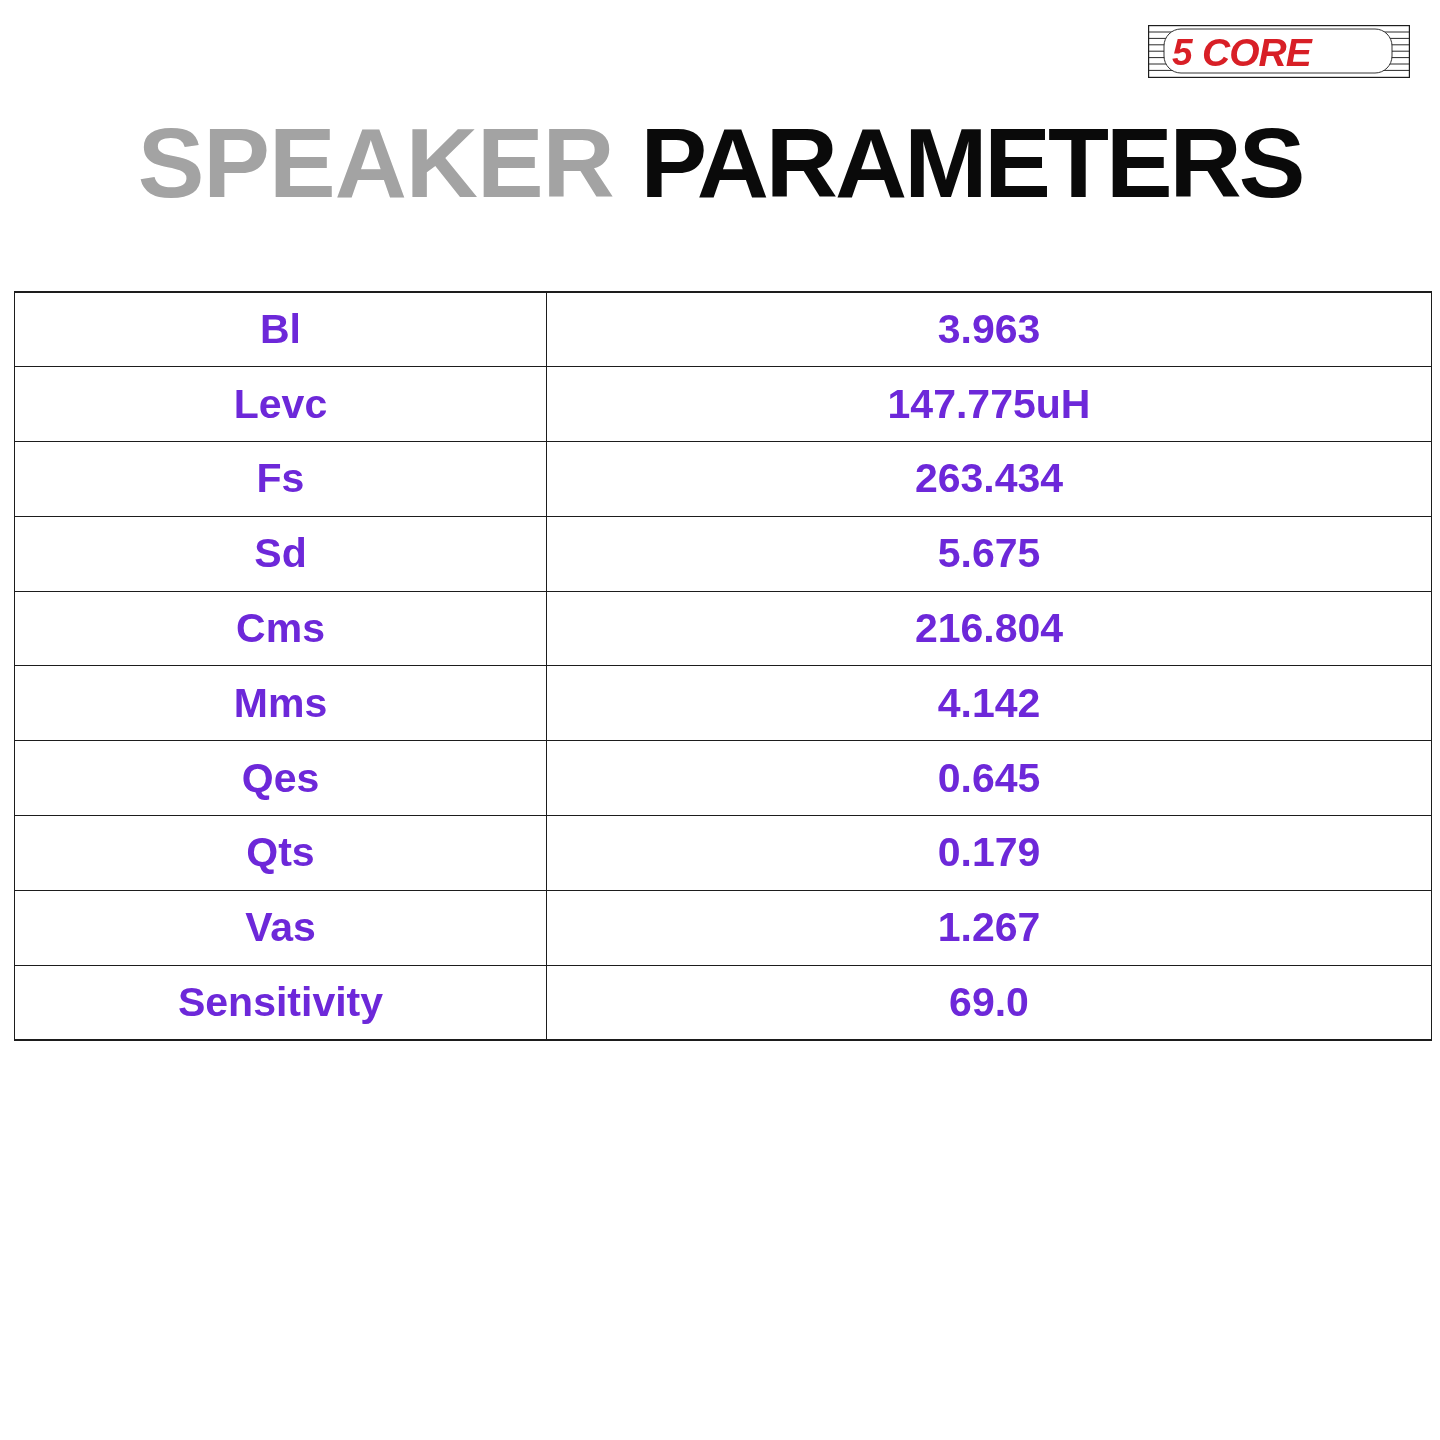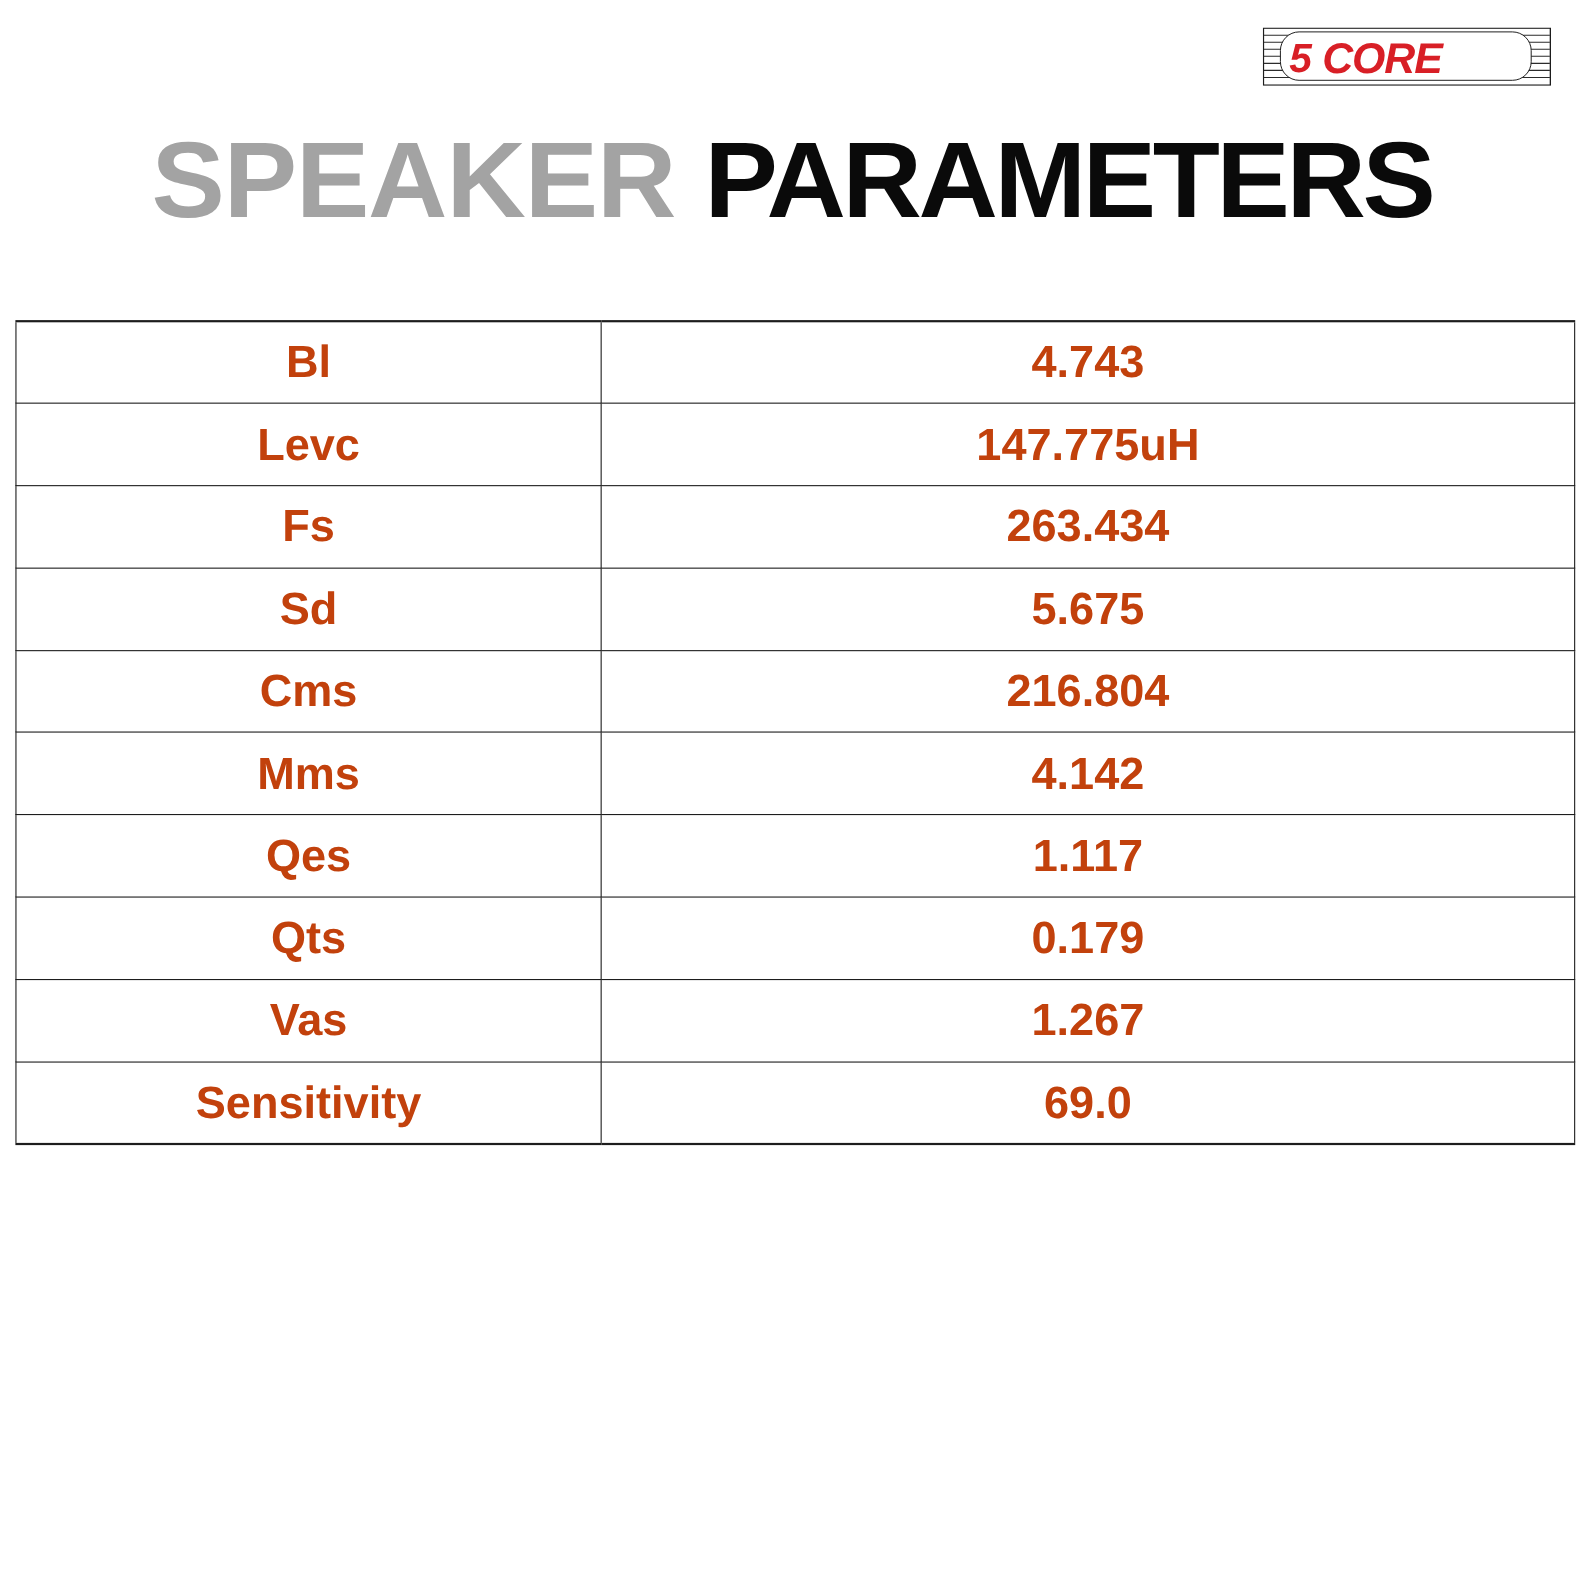--- a/index.html
+++ b/index.html
@@ -57,21 +57,21 @@
     border-collapse: collapse;
     table-layout: fixed;
   }
   .params-table tr {
     height: 74.8px;
   }
   .params-table td {
     border: 1.6px solid #1d1d1d;
     text-align: center;
     vertical-align: middle;
-    color: #c2410c;
+    color: #6d28d9;
     font-family: "Liberation Sans", sans-serif;
     font-weight: bold;
     font-size: 41px;
     line-height: 1;
     padding: 0;
     white-space: nowrap;
   }
   .params-table td.param-name {
     width: 531px;
   }
@@ -112,21 +112,21 @@
   </svg>
 
 </div>
 
 <div class="page-title"><span class="title-part-1">SPEAKER</span><span style="color:#a3a3a3"> </span><span class="title-part-2">PARAMETERS</span></div>
 
 <table class="params-table">
   <tbody>
     <tr>
       <td class="param-name">Bl</td>
-      <td class="param-value">4.743</td>
+      <td class="param-value">3.963</td>
     </tr>
     <tr>
       <td class="param-name">Levc</td>
       <td class="param-value">147.775uH</td>
     </tr>
     <tr>
       <td class="param-name">Fs</td>
       <td class="param-value">263.434</td>
     </tr>
     <tr>
@@ -136,21 +136,21 @@
     <tr>
       <td class="param-name">Cms</td>
       <td class="param-value">216.804</td>
     </tr>
     <tr>
       <td class="param-name">Mms</td>
       <td class="param-value">4.142</td>
     </tr>
     <tr>
       <td class="param-name">Qes</td>
-      <td class="param-value">1.117</td>
+      <td class="param-value">0.645</td>
     </tr>
     <tr>
       <td class="param-name">Qts</td>
       <td class="param-value">0.179</td>
     </tr>
     <tr>
       <td class="param-name">Vas</td>
       <td class="param-value">1.267</td>
     </tr>
     <tr>

